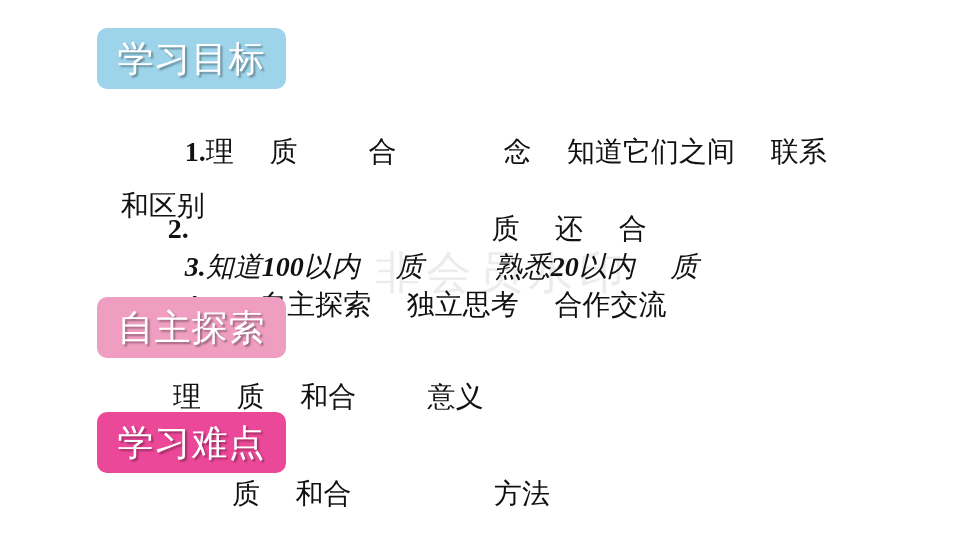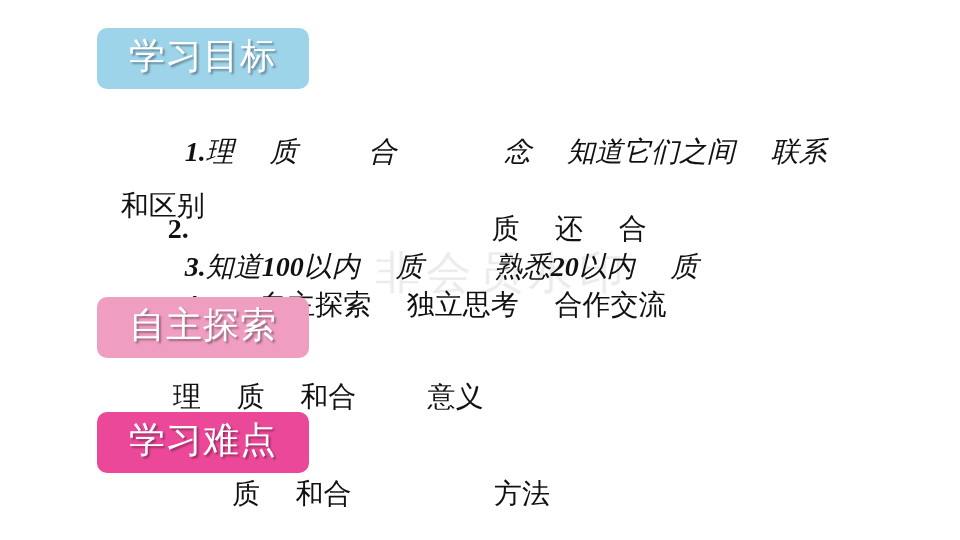--- a/index.html
+++ b/index.html
@@ -3,24 +3,24 @@
   <meta charset="utf-8">
   <style>
     html, body { margin: 0; padding: 0; }
     body {
       width: 960px; height: 540px; background: #ffffff;
       position: relative; overflow: hidden;
       font-family: "DejaVu Serif", "Liberation Serif", serif;
       color: #111111;
     }
     .badge {
-      position: absolute; left: 97px; width: 212px; height: 61px;
+      position: absolute; left: 97px; width: 189px; height: 61px;
       border-radius: 10px;
       color: #ffffff;
-      font-family: Liberation Mono, monospace;
+      font-family: Liberation Sans, sans-serif;
       font-size: 36px; line-height: 61px; text-align: center;
       letter-spacing: 1px;
       text-shadow: 2px 2px 2px rgba(0,0,0,0.35);
     }
     .line {
       position: absolute; font-size: 28px; line-height: 36px;
       white-space: pre; font-weight: normal;
     }
     .num { font-weight: bold; font-family: "Liberation Serif", "DejaVu Serif", serif; }
     .watermark {
@@ -30,21 +30,21 @@
       letter-spacing: 6px; white-space: nowrap; pointer-events: none;
     }
   </style>
 </head>
 <body>
 
 <div class="watermark">非会员水印</div>
 
 <div class="badge" style="top:28px;background:#9dd4ea;">学习目标</div>
 
-<div class="line" style="left:167px;top:98px;font-style:italic;">
+<div class="line" style="left:167px;top:98px;">
   <span class="num">1.</span><span>理    质        合            念    知道它们之间    联系</span>
 </div>
 <div class="line" style="left:103px;top:152px;">
   <span>和区别</span>
 </div>
 <div class="line" style="left:150px;top:175px;">
   <span class="num">2.</span><span>                                  质    还    合</span>
 </div>
 <div class="line" style="left:167px;top:213px;font-style:italic;">
   <span class="num">3.</span><span>知道</span><span class="num">100</span><span>以内    质        熟悉</span><span class="num">20</span><span>以内    质</span>

